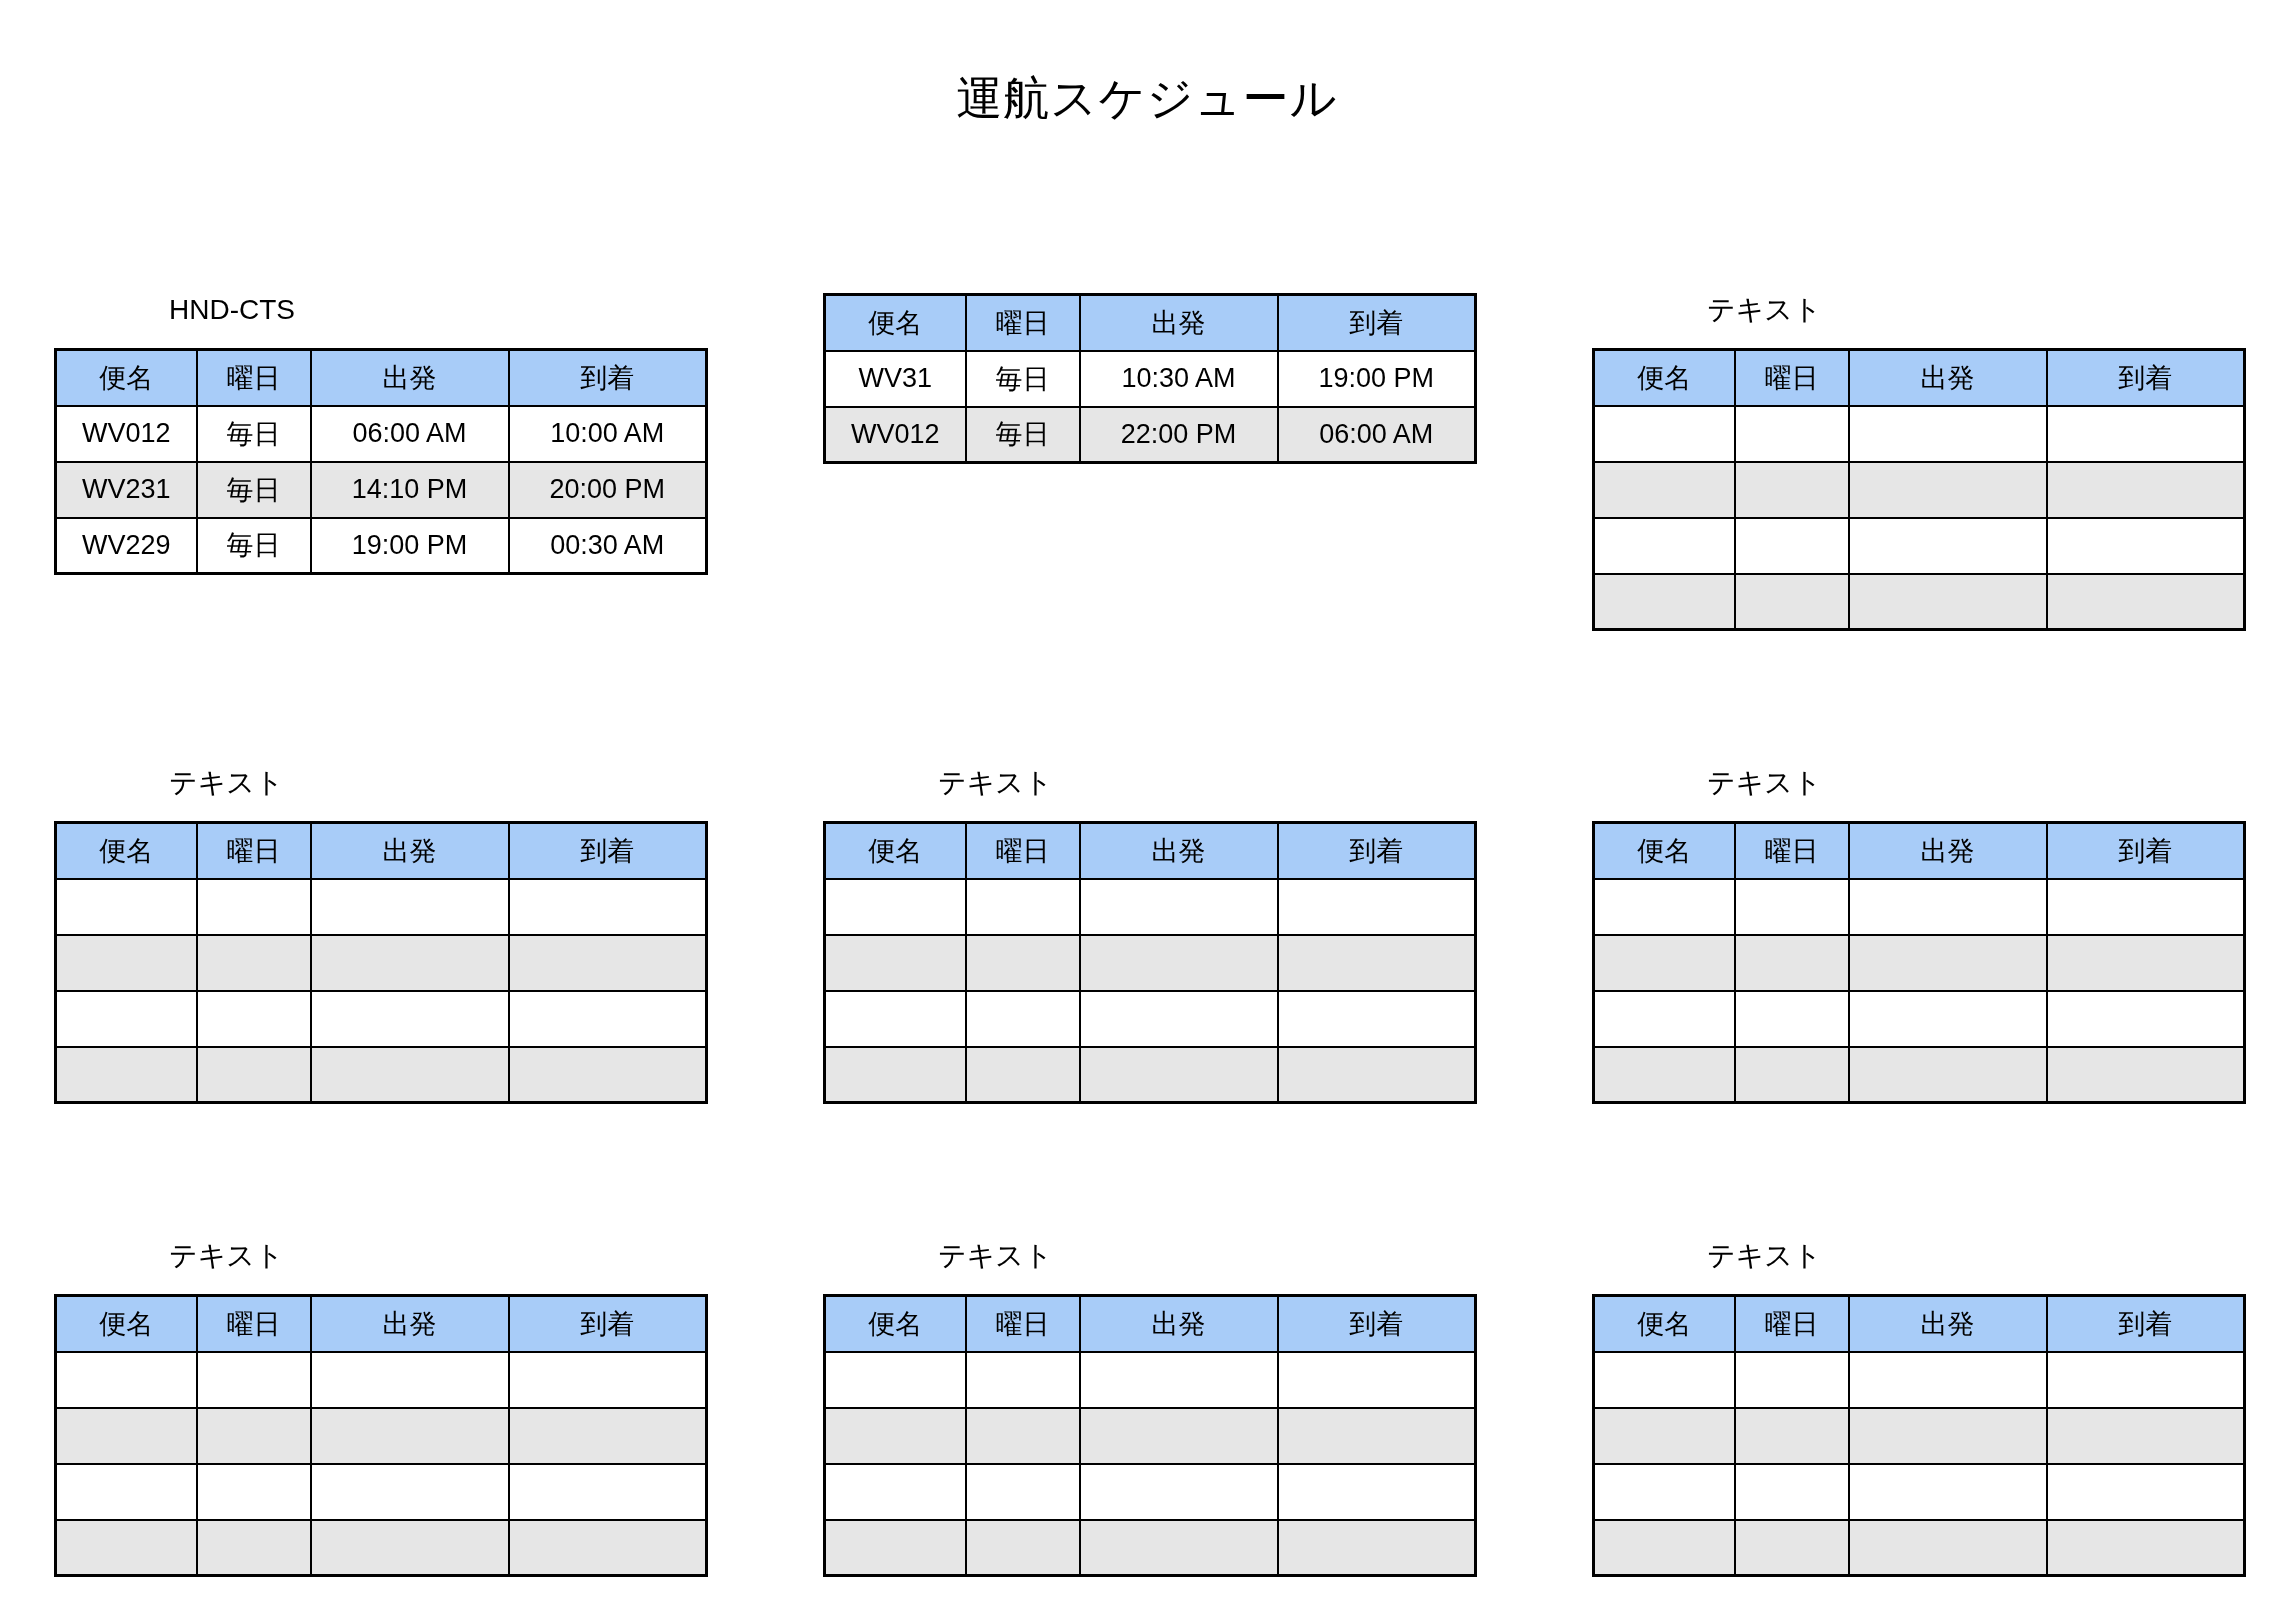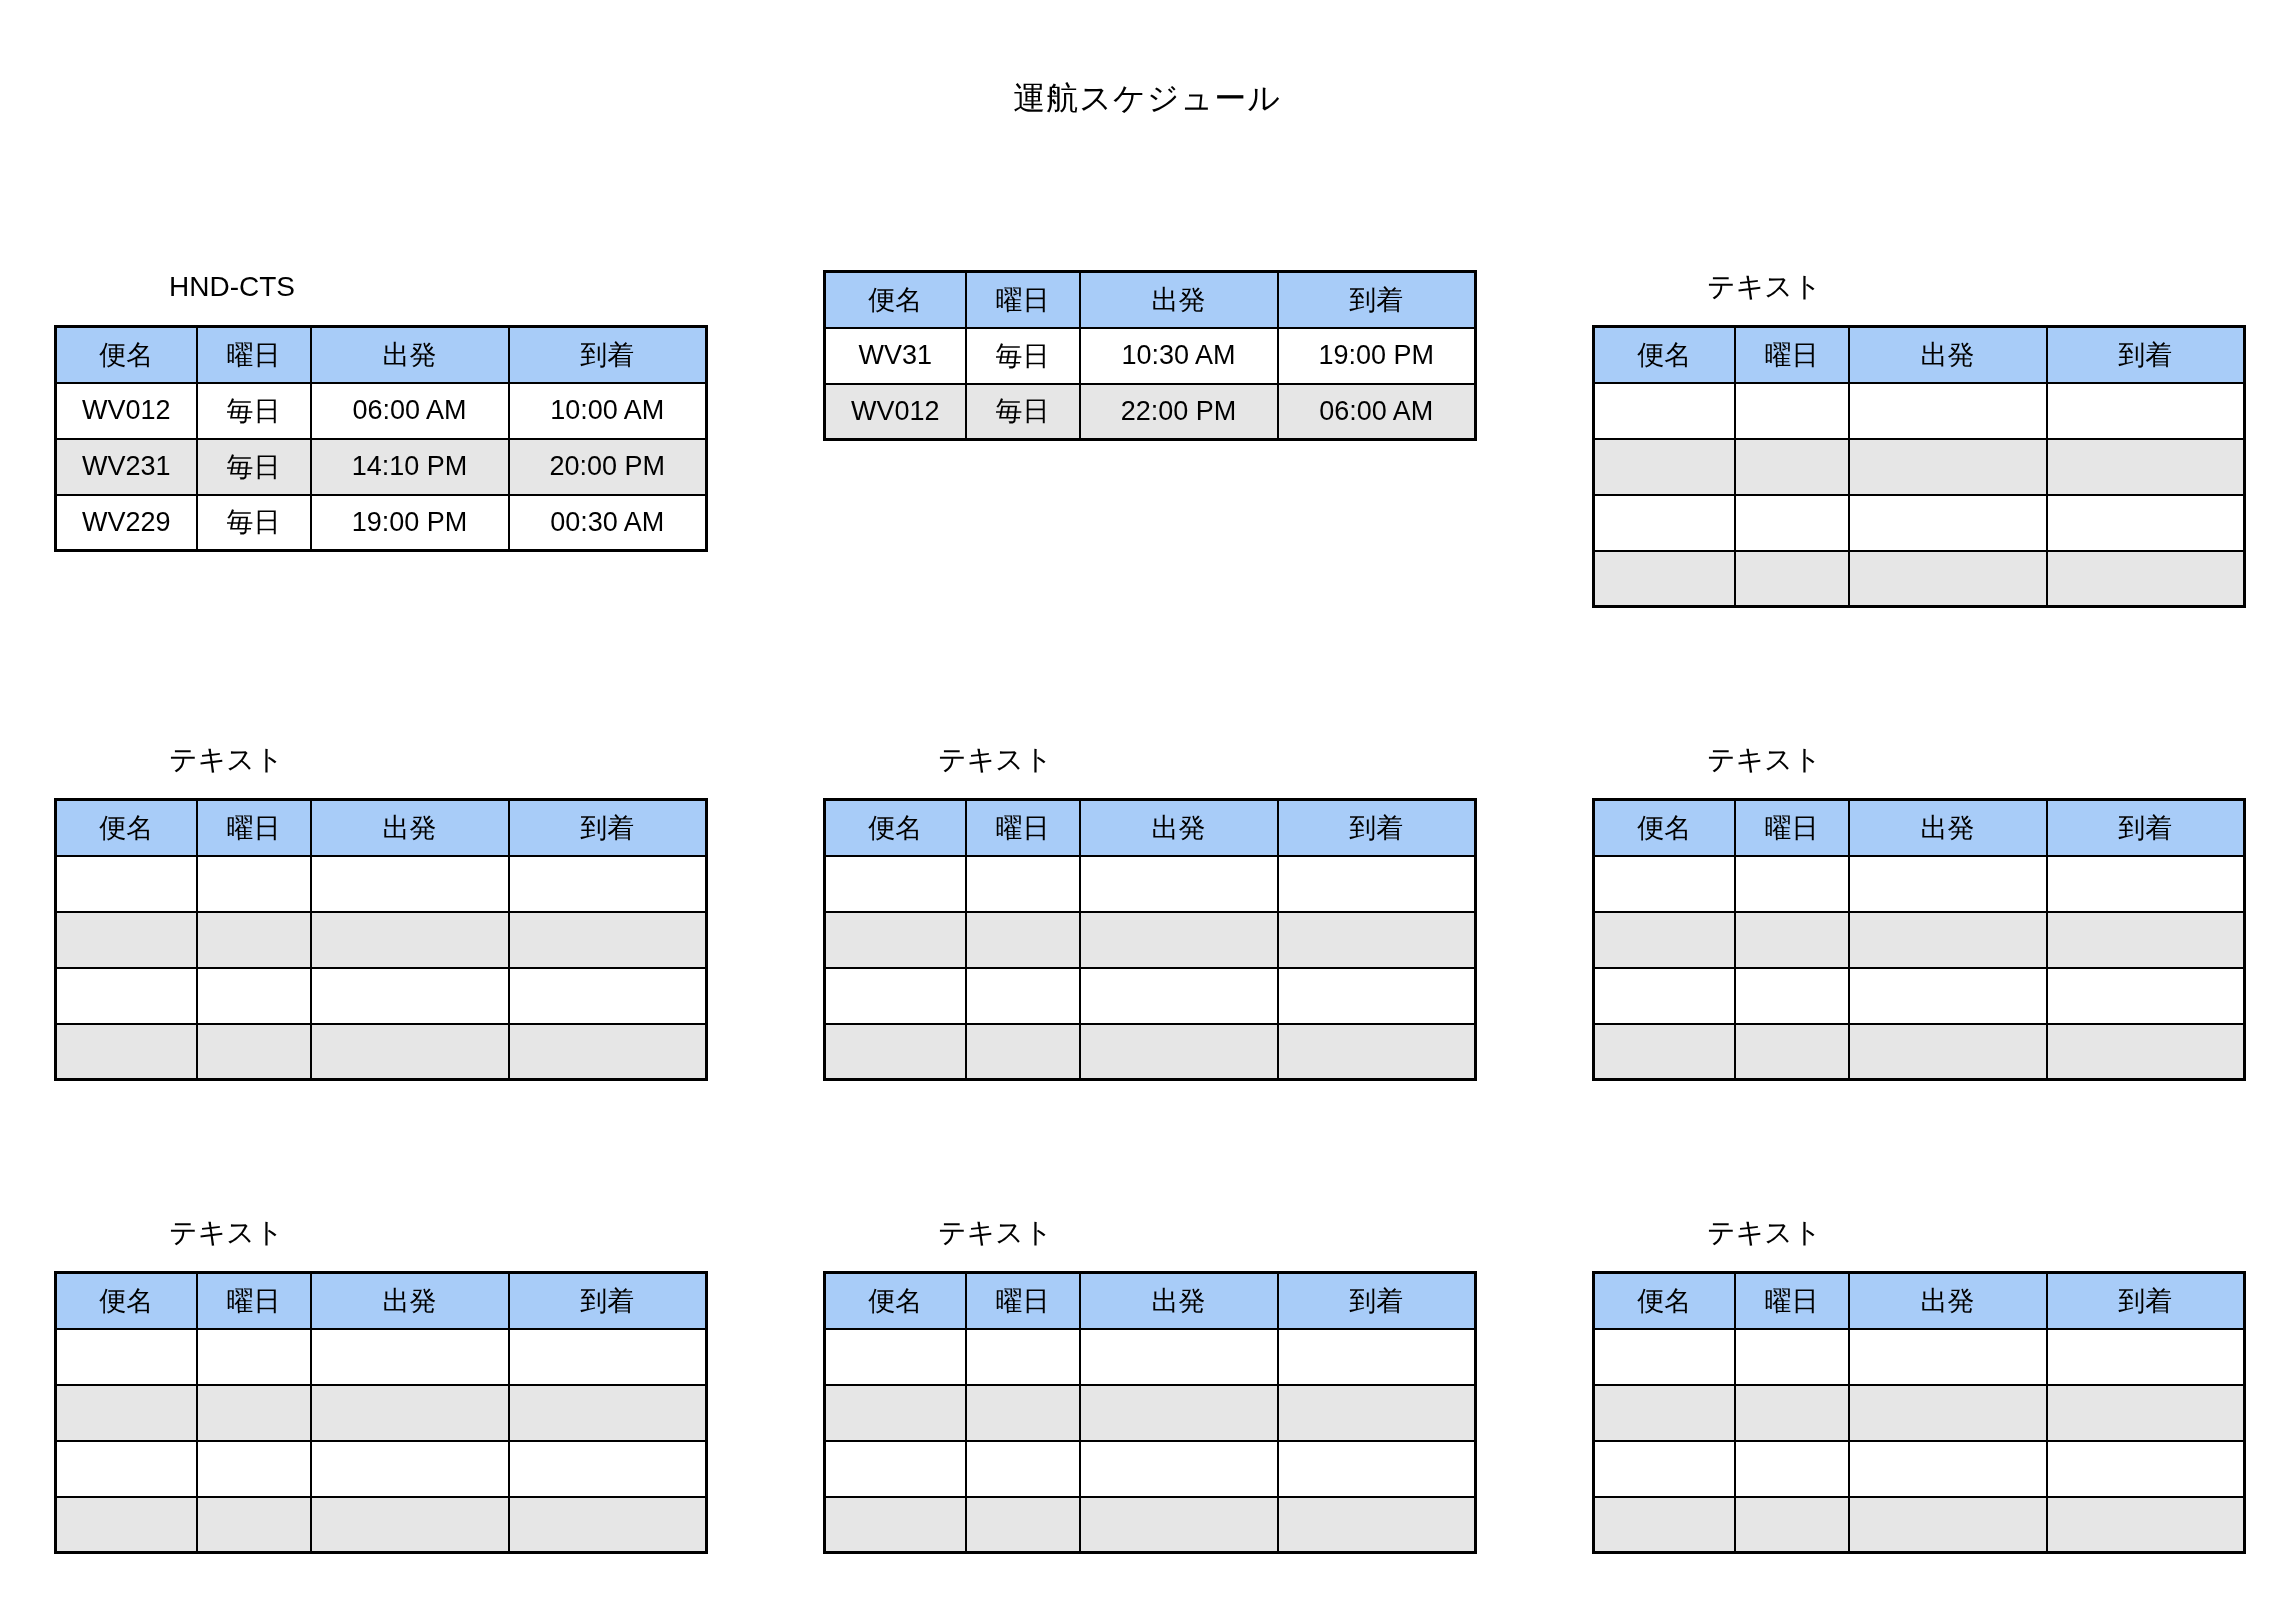--- a/index.html
+++ b/index.html
@@ -14,29 +14,29 @@
     height: 1623px;
     background: #ffffff;
     overflow: hidden;
   }
   .page-title {
     position: absolute;
     top: 79px;
     left: 0;
     width: 100%;
     text-align: center;
-    font-size: 32px;
+    font-size: 46px;
     font-weight: 400;
     line-height: 38px;
     letter-spacing: 1px;
   }
   .tables-grid {
     position: absolute;
     left: 54px;
-    top: 270px;
+    top: 293px;
     display: grid;
     grid-template-columns: repeat(3, 650px);
     column-gap: 119px;
     row-gap: 135px;
   }
   .table-block { width: 650px; }
   .table-title {
     height: 34px;
     line-height: 34px;
     padding-left: 115px;

